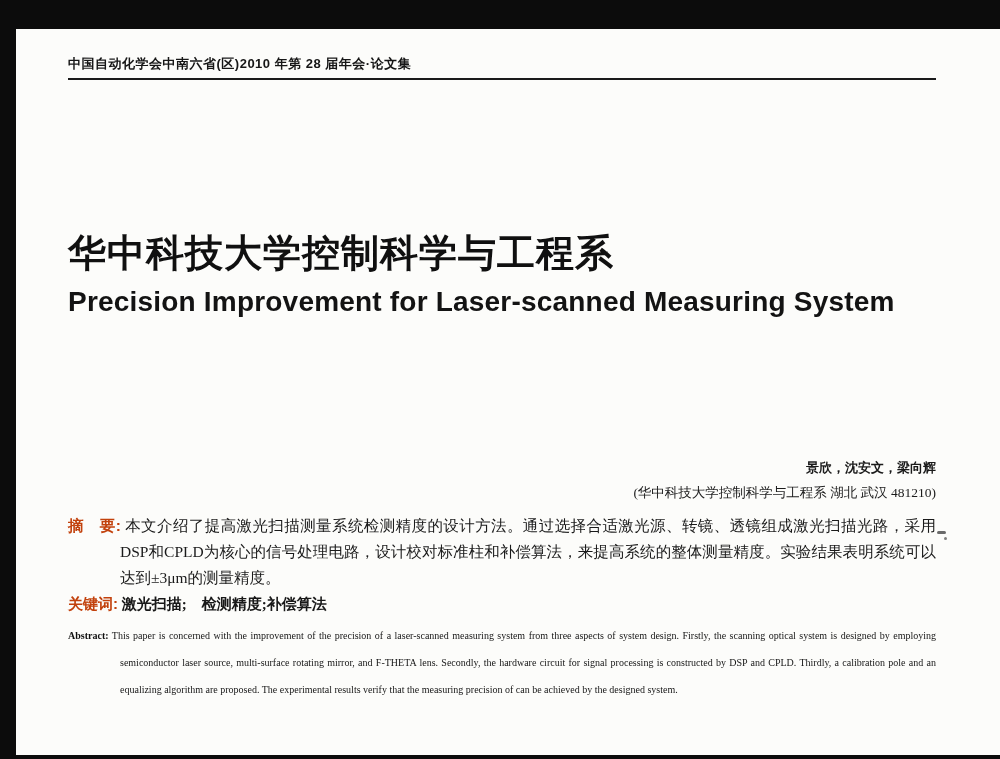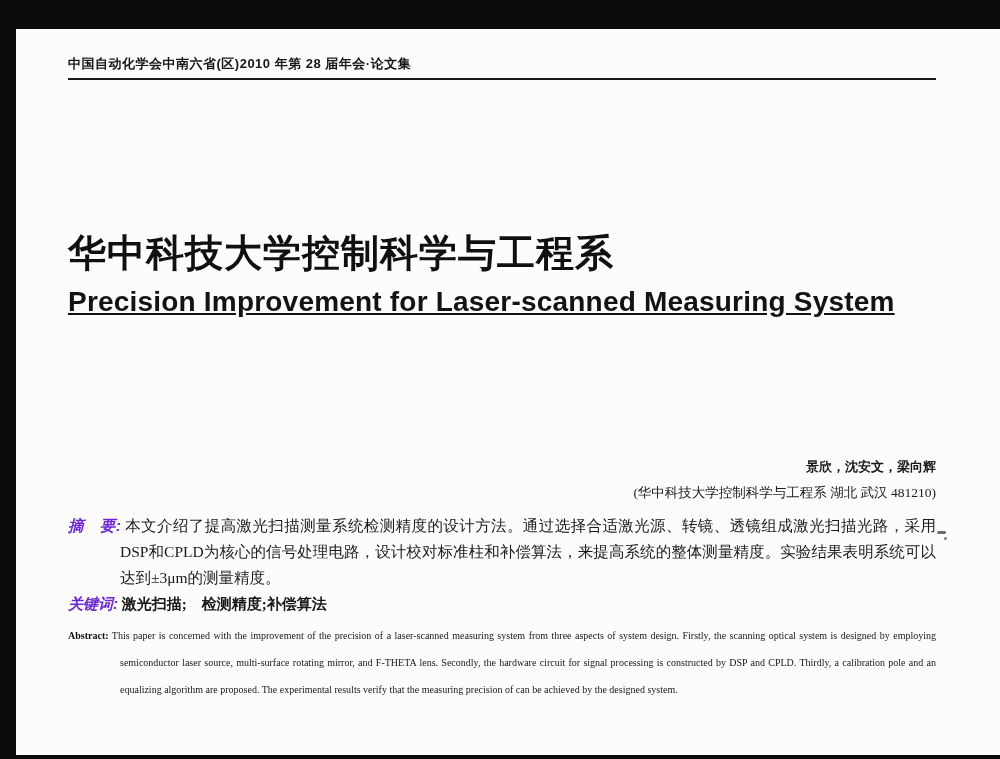--- a/index.html
+++ b/index.html
@@ -55,28 +55,27 @@
     color: #101010;
   }
   .title-en {
     margin-top: 9px;
     font-family: "Liberation Sans", sans-serif;
     font-weight: 700;
     font-size: 28px;
     line-height: 1.2;
     letter-spacing: 0.2px;
     color: #131313;
-    text-decoration: underline;
   }
   .byline {
     margin-top: 140px;
     text-align: right;
   }
   .authors {
-    font-family: Liberation Mono, monospace;
+    font-family: Liberation Serif, serif;
     font-weight: 700;
     font-size: 13px;
     line-height: 19px;
     color: #1a1a1a;
   }
   .affiliation {
     margin-top: 7px;
     font-size: 13.5px;
     line-height: 18px;
     color: #1c1c1c;
@@ -88,22 +87,21 @@
   }
   .abs-zh {
     margin-top: 11px;
     font-size: 15.5px;
     line-height: 26px;
     color: #1a1a1a;
   }
   .lbl-zh {
     font-family: "Liberation Sans", sans-serif;
     font-weight: 700;
-    color: #6d28d9;
-    font-style: italic;
+    color: #c2410c;
   }
   .keywords {
     margin-top: 3px;
     font-size: 15px;
     line-height: 20px;
   }
   .kw {
     font-weight: 700;
     color: #181818;
   }

